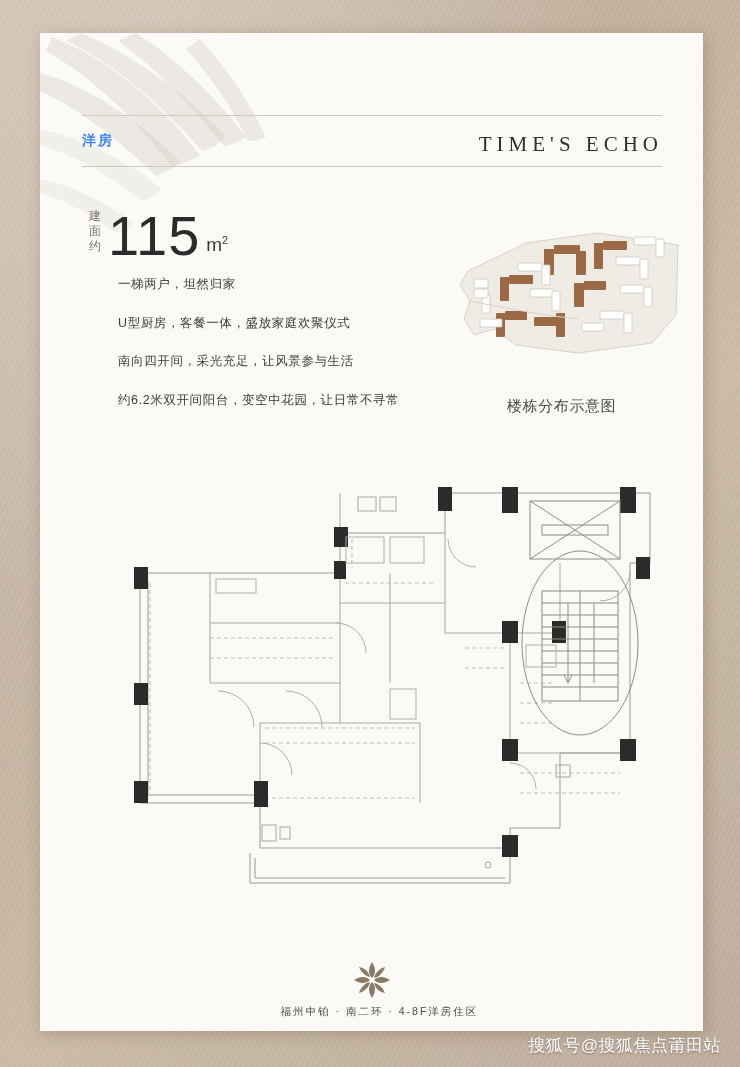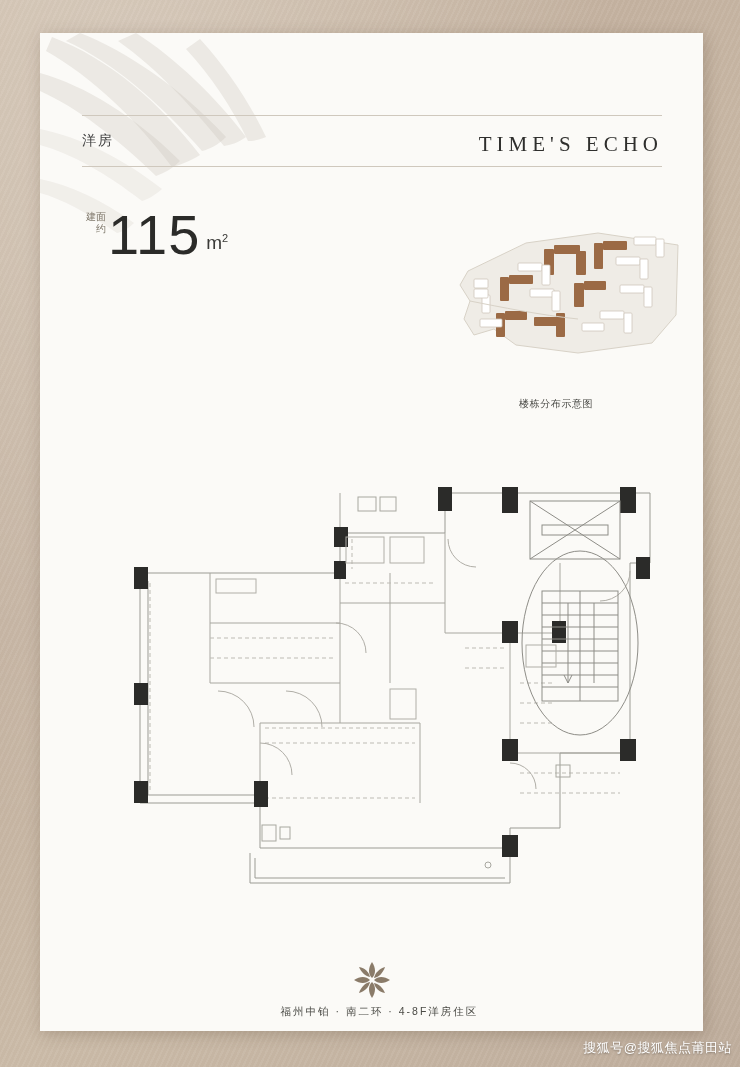--- a/index.html
+++ b/index.html
@@ -54,49 +54,49 @@
   }
   .rule.top { left: 42px; top: 82px; width: 580px; }
   .rule.bottom { left: 42px; top: 133px; width: 580px; }
 
   .header-left {
     position: absolute;
     left: 42px;
     top: 99px;
     font-size: 14px;
     letter-spacing: 2px;
-    color: #404040;
-    font-weight: 400;
+    color: #3b82f6;
+    font-weight: 700;
   }
   .header-right {
     position: absolute;
     right: 40px;
     top: 99px;
     font-size: 21px;
     letter-spacing: 5px;
     color: #2f2f2d;
     font-family: "Liberation Serif", serif;
   }
 
   .area-block {
     position: absolute;
     left: 44px;
     top: 176px;
     display: flex;
     align-items: flex-end;
   }
   .area-prefix {
-    font-size: 10px;
+    font-size: 12px;
     color: #7d7669;
     letter-spacing: 0px;
     line-height: 1.25;
-    margin-bottom: 25px;
+    margin-bottom: 8px;
     margin-right: 2px;
     width: 22px;
-    text-align: right;
+    text-align: center;
   }
   .area-number {
     font-size: 56px;
     font-weight: 400;
     color: #2b2b29;
     letter-spacing: 1px;
     line-height: 0.92;
     font-family: "Liberation Sans", sans-serif;
     text-align: right;
   }
@@ -127,24 +127,23 @@
     position: absolute;
     left: 390px;
     top: 190px;
     width: 252px;
     height: 160px;
   }
   .site-caption {
     position: absolute;
     left: 467px;
     top: 364px;
-    font-size: 10px;
+    font-size: 15px;
     color: #4a4a46;
     letter-spacing: 0.6px;
-    margin-left: 12px;
   }
 
   .floorplan {
     position: absolute;
     left: 50px;
     top: 420px;
     width: 600px;
     height: 470px;
   }
 
@@ -163,23 +162,23 @@
     top: 972px;
     text-align: center;
     font-size: 10.5px;
     color: #4b4b46;
     letter-spacing: 2px;
     margin-left: 16px;
   }
 
   .watermark {
     position: absolute;
-    right: 8px;
+    right: 19px;
     bottom: 10px;
-    font-size: 13px;
+    font-size: 17px;
     color: #ffffff;
     letter-spacing: 0.5px;
     text-shadow: 0 1px 2px rgba(0,0,0,0.35);
   }
 </style>
 </head>
 <body>
 
 <div class="page">
   <div class="paper-texture"></div>
@@ -205,20 +204,26 @@
 
     <div class="header-left">洋房</div>
     <div class="header-right">TIME'S ECHO</div>
 
     <div class="area-block">
       <div class="area-prefix">建面约</div>
       <div class="area-number">115</div>
       <div class="area-unit"><span>m</span><sup>2</sup></div>
     </div>
 
+    <div class="features">
+      <div class="feature-line">一梯两户，坦然归家</div>
+      <div class="feature-line">U型厨房，客餐一体，盛放家庭欢聚仪式</div>
+      <div class="feature-line">南向四开间，采光充足，让风景参与生活</div>
+      <div class="feature-line">约6.2米双开间阳台，变空中花园，让日常不寻常</div>
+    </div>
 
     <svg class="site-map" viewBox="0 0 252 160">
       <polygon points="38,48 96,20 168,10 248,22 246,92 222,120 148,130 86,122 64,106 44,112 34,96 40,78 30,62" fill="#efece6" stroke="#d8d2c7" stroke-width="1"></polygon>
       <g fill="#9b6a45">
         <rect x="114" y="26" width="10" height="26" rx="1"></rect>
         <rect x="124" y="22" width="26" height="9" rx="1"></rect>
         <rect x="146" y="28" width="10" height="24" rx="1"></rect>
         <rect x="164" y="20" width="9" height="26" rx="1"></rect>
         <rect x="173" y="18" width="24" height="9" rx="1"></rect>
         <rect x="70" y="54" width="9" height="24" rx="1"></rect>

